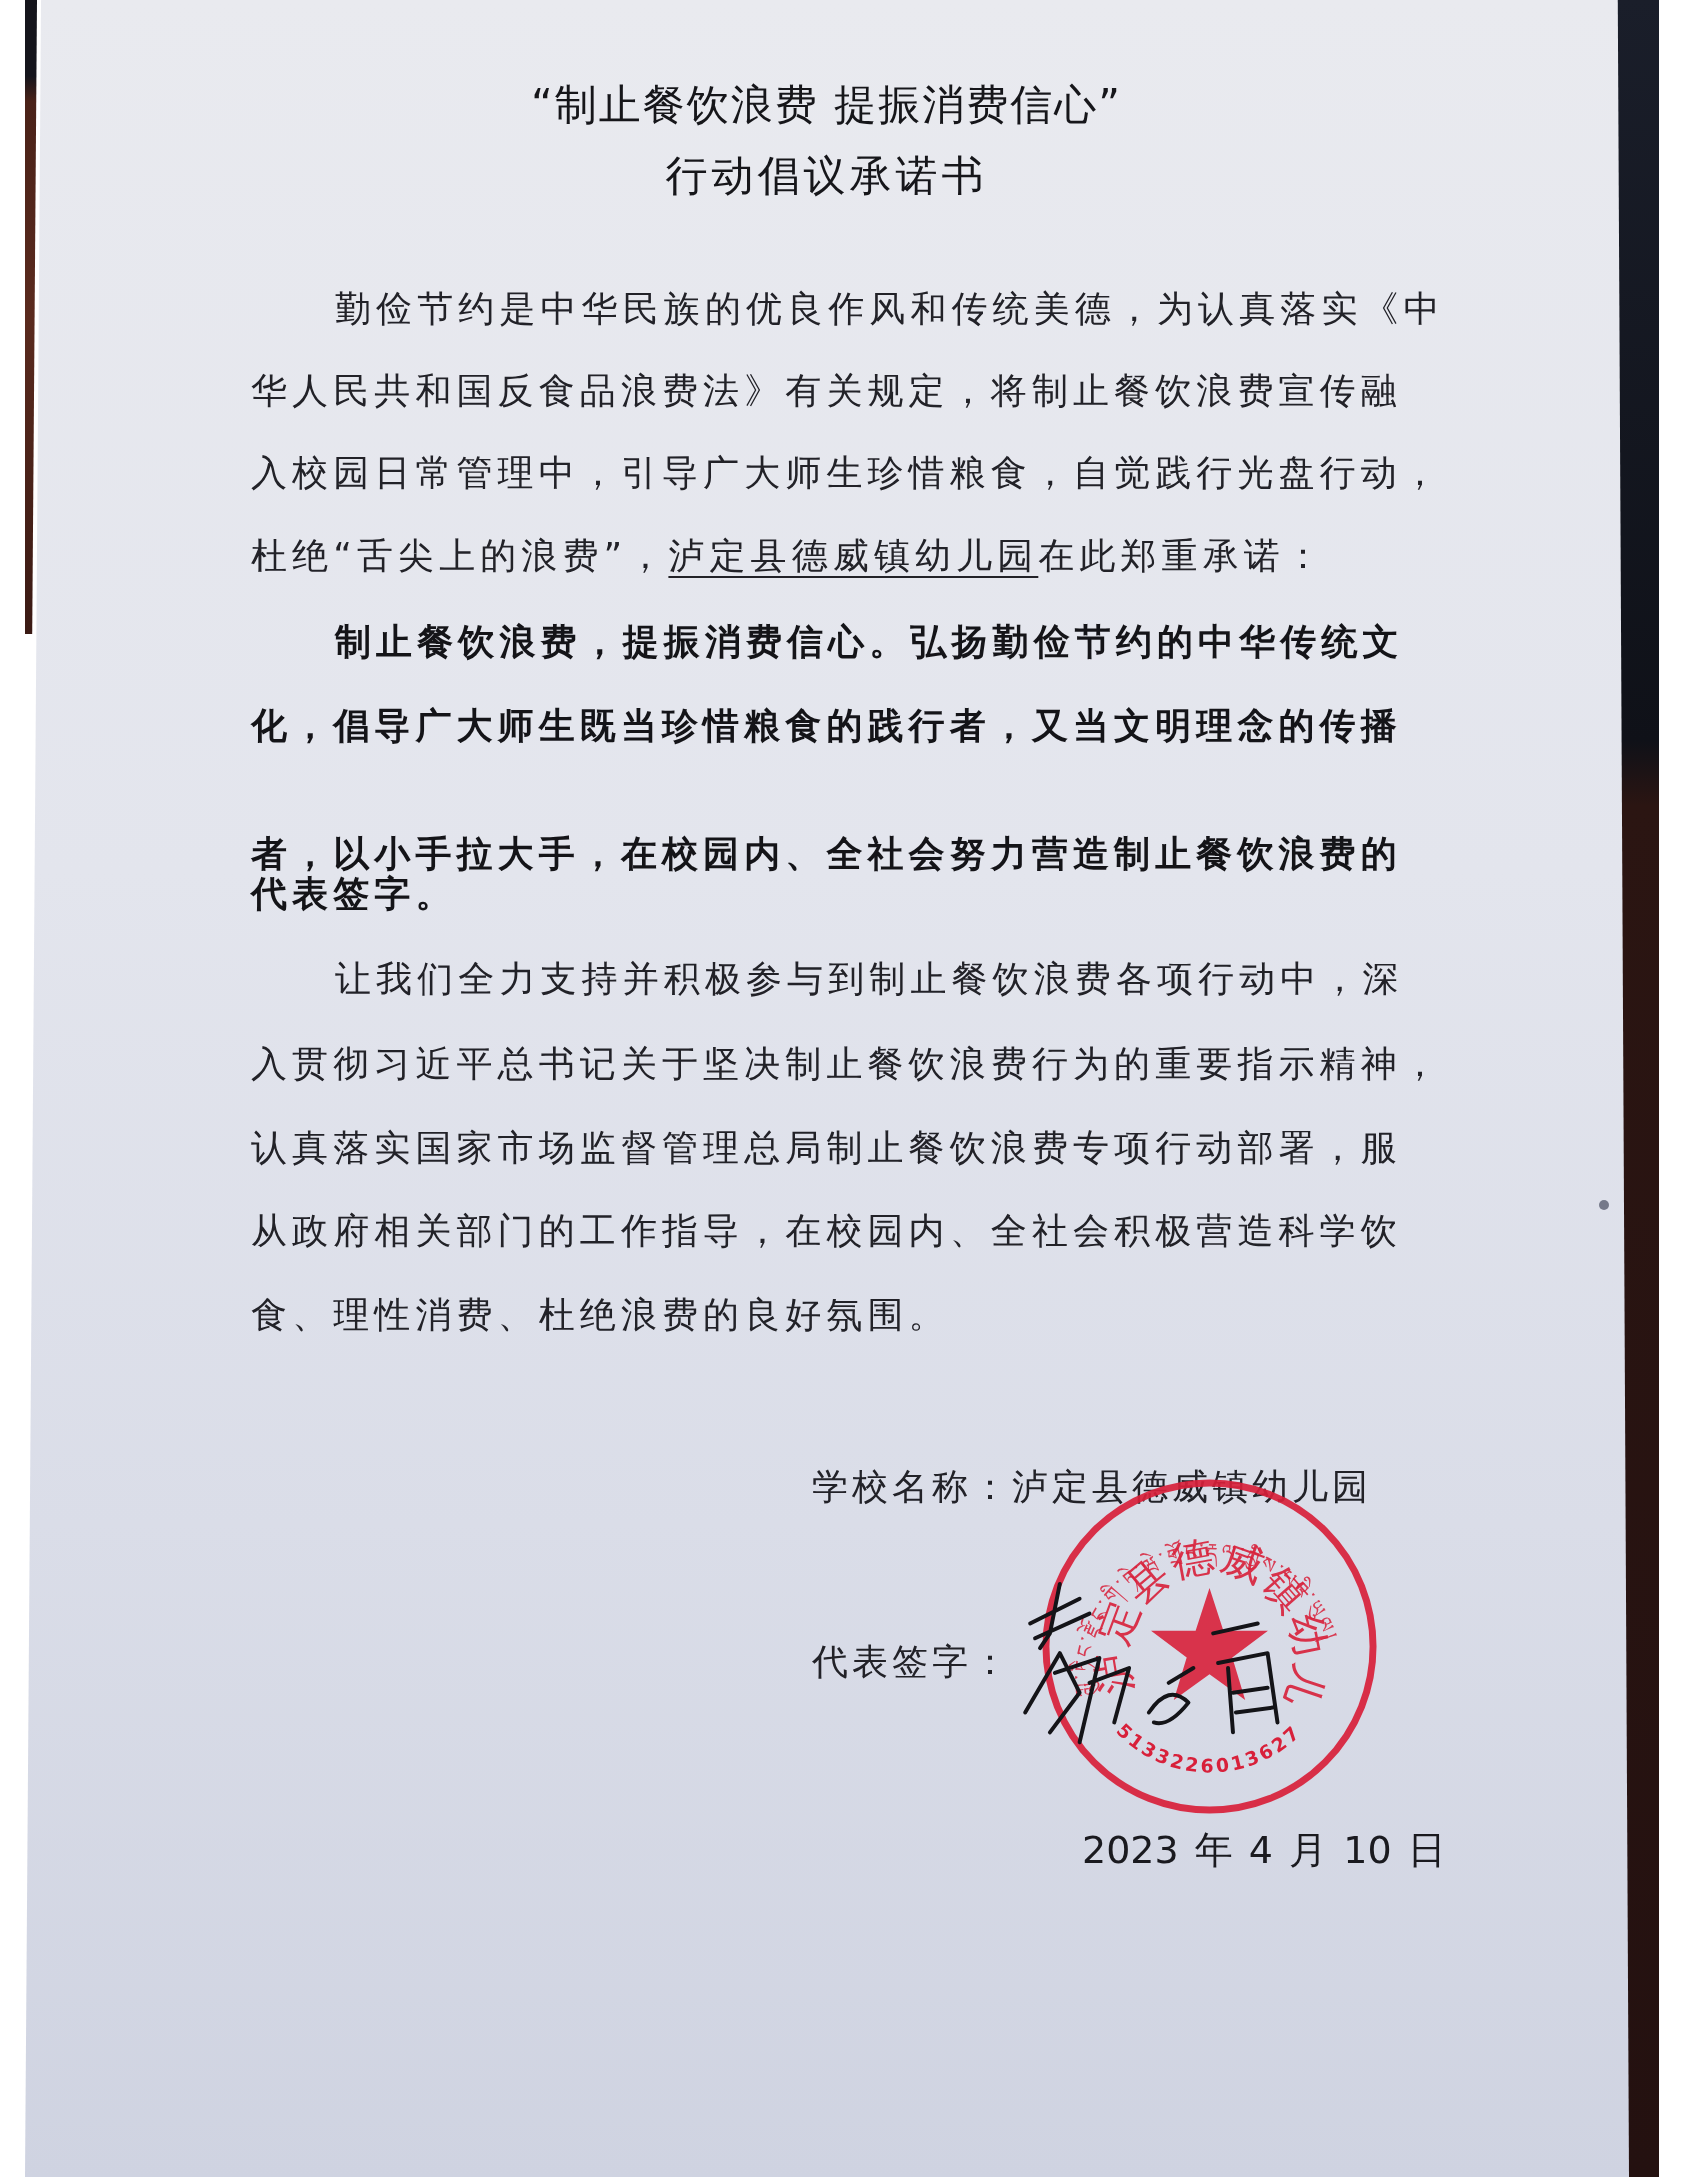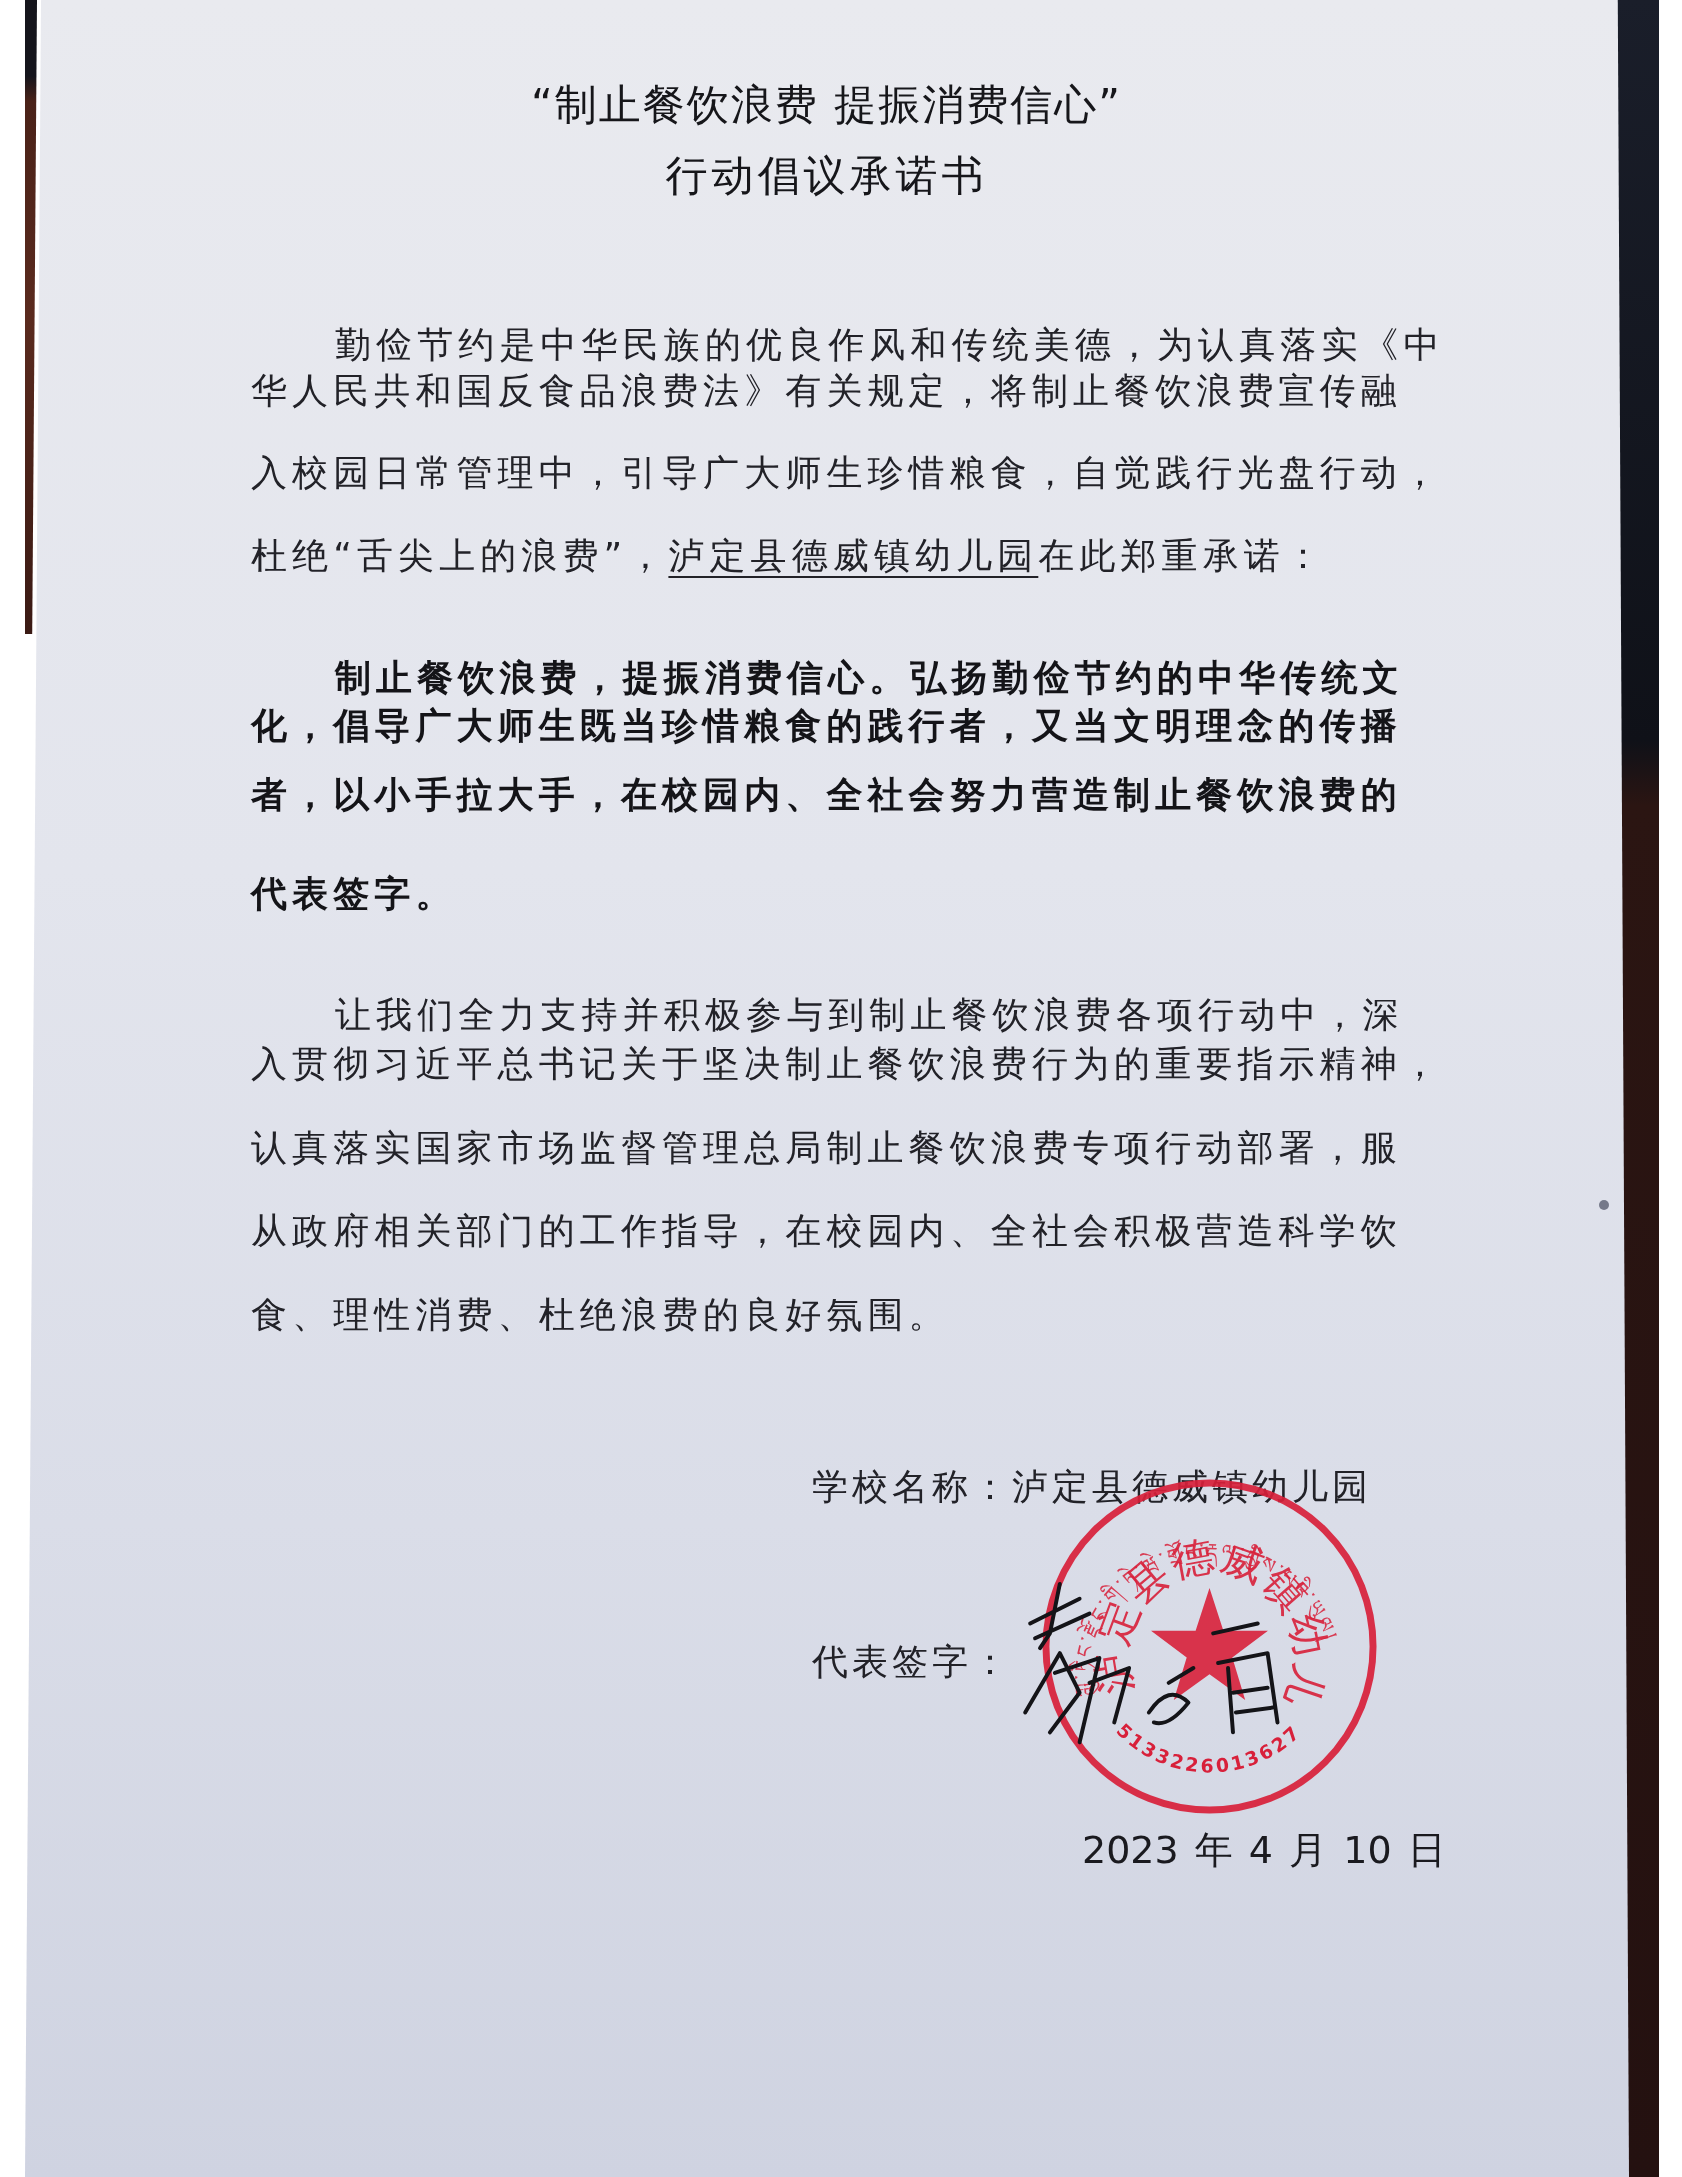--- a/index.html
+++ b/index.html
@@ -26,21 +26,21 @@
     position: absolute; left: 0; width: 1653px; text-align: center;
     font-size: 42px; letter-spacing: 2px; color: #16161a;
   }
   .title-1 { top: 77px; }
   .title-2 { top: 148px; letter-spacing: 4px; }
   .para-line {
     position: absolute; left: 251px; width: 1148px;
     font-size: 36px; letter-spacing: 5.1px; color: #222228; white-space: nowrap;
     line-height: 44px;
   }
-  .indent { left: 335px; width: 1065px; margin-top: 36px; }
+  .indent { left: 335px; width: 1065px; }
   .bold { font-weight: bold; color: #141418; }
   .underline { text-decoration: underline; text-decoration-thickness: 2px; text-underline-offset: 8px; }
   .sig-label {
     position: absolute; font-size: 36px; letter-spacing: 4px; color: #222228; white-space: nowrap;
   }
   .date {
     position: absolute; left: 1082px; top: 1825px; font-size: 38px; color: #1a1a1f; white-space: nowrap; word-spacing: 4px;
   }
   .stamp {
     position: absolute; left: 1040px; top: 1477px; width: 339px; height: 339px;
@@ -64,21 +64,21 @@
 <div>
   <div class="para-line indent" style="top:287px;">勤俭节约是中华民族的优良作风和传统美德，为认真落实《中</div>
   <div class="para-line" style="top:369px;">华人民共和国反食品浪费法》有关规定，将制止餐饮浪费宣传融</div>
   <div class="para-line" style="top:451px;font-family:Liberation Serif, serif;">入校园日常管理中，引导广大师生珍惜粮食，自觉践行光盘行动，</div>
   <div class="para-line" style="top:534px;"><span>杜绝“舌尖上的浪费”，</span><span class="underline">泸定县德威镇幼儿园</span><span>在此郑重承诺：</span></div>
 </div>
 
 <div>
   <div class="para-line indent bold" style="top:620px;">制止餐饮浪费，提振消费信心。弘扬勤俭节约的中华传统文</div>
   <div class="para-line bold" style="top:704px;">化，倡导广大师生既当珍惜粮食的践行者，又当文明理念的传播</div>
-  <div class="para-line bold" style="top:773px;">者，以小手拉大手，在校园内、全社会努力营造制止餐饮浪费的</div>
+  <div class="para-line bold" style="top:832px;">者，以小手拉大手，在校园内、全社会努力营造制止餐饮浪费的</div>
   <div class="para-line bold" style="top:872px;">代表签字。</div>
 </div>
 
 <div>
   <div class="para-line indent" style="top:957px;">让我们全力支持并积极参与到制止餐饮浪费各项行动中，深</div>
   <div class="para-line" style="top:1042px;">入贯彻习近平总书记关于坚决制止餐饮浪费行为的重要指示精神，</div>
   <div class="para-line" style="top:1126px;">认真落实国家市场监督管理总局制止餐饮浪费专项行动部署，服</div>
   <div class="para-line" style="top:1209px;">从政府相关部门的工作指导，在校园内、全社会积极营造科学饮</div>
   <div class="para-line" style="top:1293px;">食、理性消费、杜绝浪费的良好氛围。</div>
 </div>

